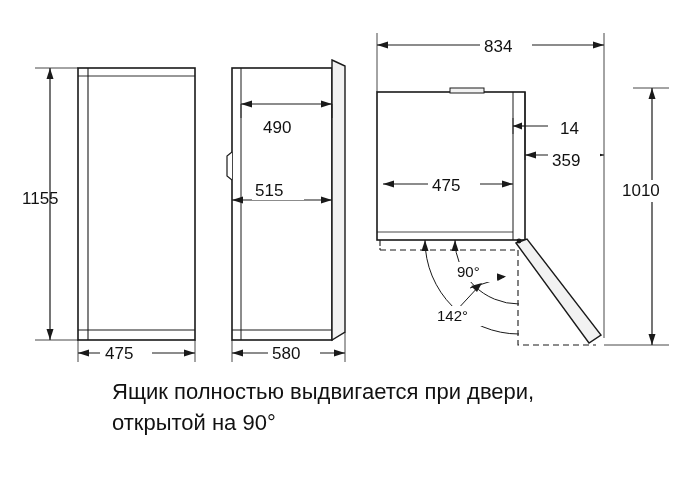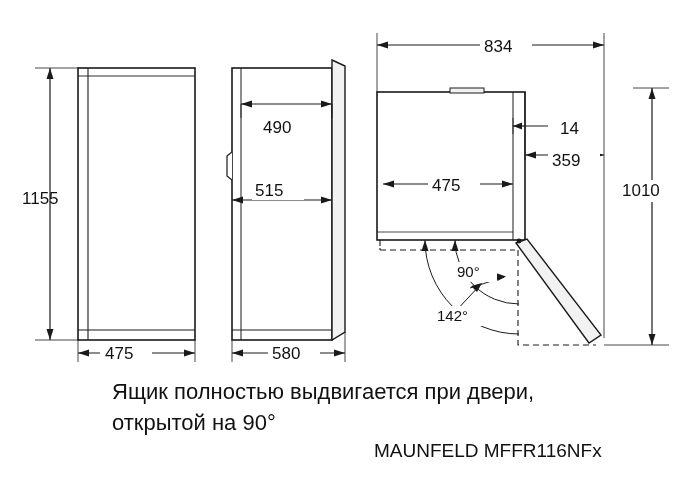--- a/index.html
+++ b/index.html
@@ -189,15 +189,14 @@
       <text class="dim-label" x="552" y="166" text-anchor="start">359</text>
 
       <line x1="525" y1="92" x2="525" y2="160" stroke="#1a1a1a" stroke-width="0.8"></line>
       <line x1="513" y1="118" x2="513" y2="134" stroke="#1a1a1a" stroke-width="0.8"></line>
     </g>
 
   </svg>
 
   <div class="caption-text caption-1">Ящик полностью выдвигается при двери,</div>
   <div class="caption-text caption-2">открытой на 90°</div>
-  <div class="model-text model-1">MAUNFELD MFFR116NFx</div>
 
 </div>
 
 </body></html>

